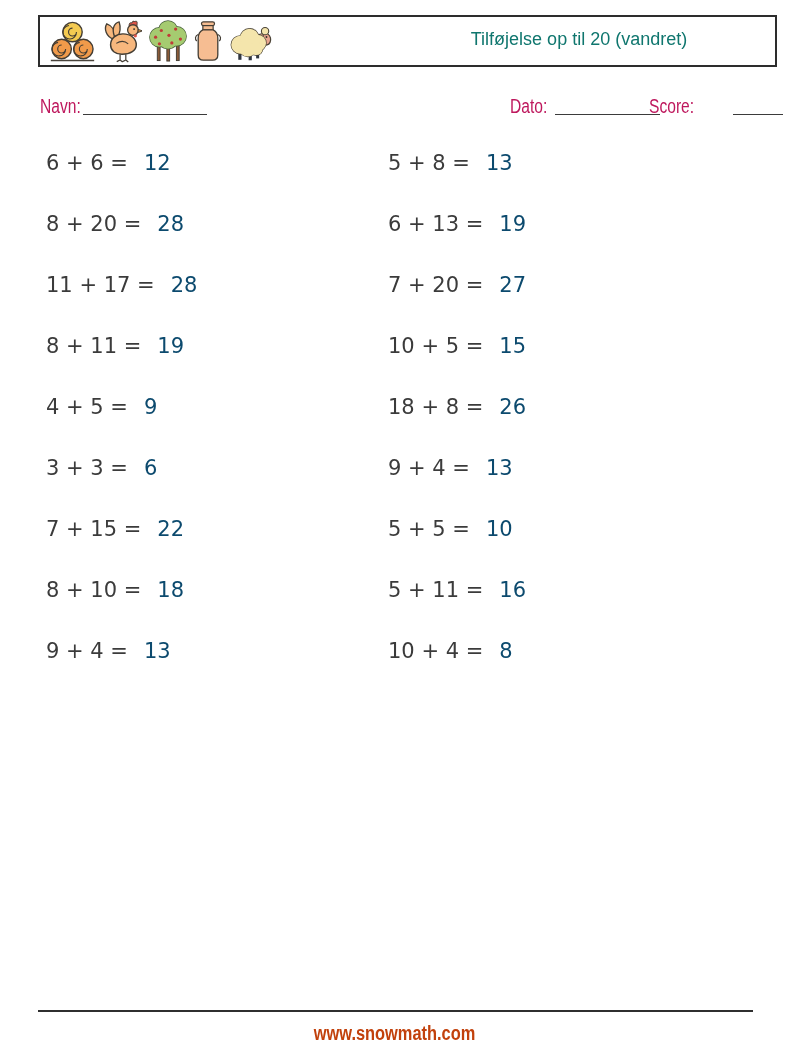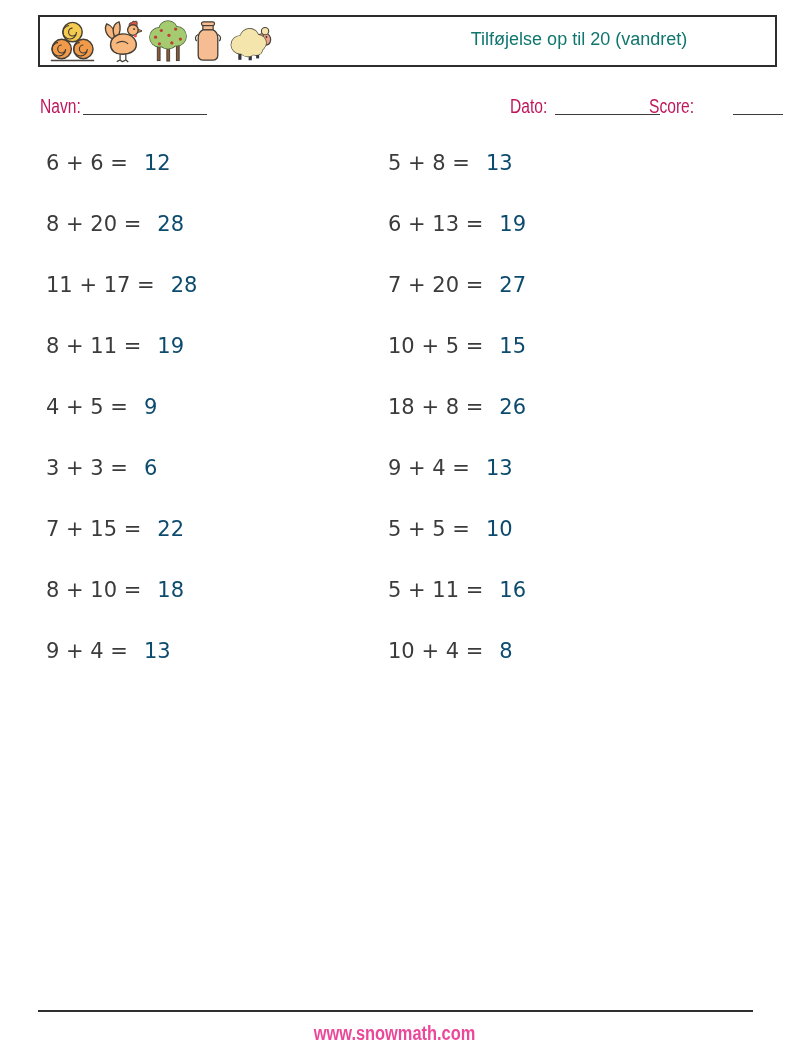--- a/index.html
+++ b/index.html
@@ -55,21 +55,21 @@
   }
   .problem .ans{color:#0c4a6e;margin-left:16px;}
   
   .footer-line{
     position:absolute;left:38px;top:1010px;width:715px;height:0;
     border-top:2px solid #2f2f2f;
   }
   .footer-url{
     position:absolute;left:0;top:1022px;width:790px;text-align:center;
     font-family:"Liberation Sans", sans-serif;
-    font-weight:bold;font-size:20px;color:#ec4899;
+    font-weight:bold;font-size:20px;color:#c2410c;
   }
   .footer-url .cond{transform-origin:50% 50%;transform:scaleX(0.82);}
 </style>
 </head>
 <body>
 
 <div class="page">
 
   <div class="header-box">
     <div class="icons-row">

